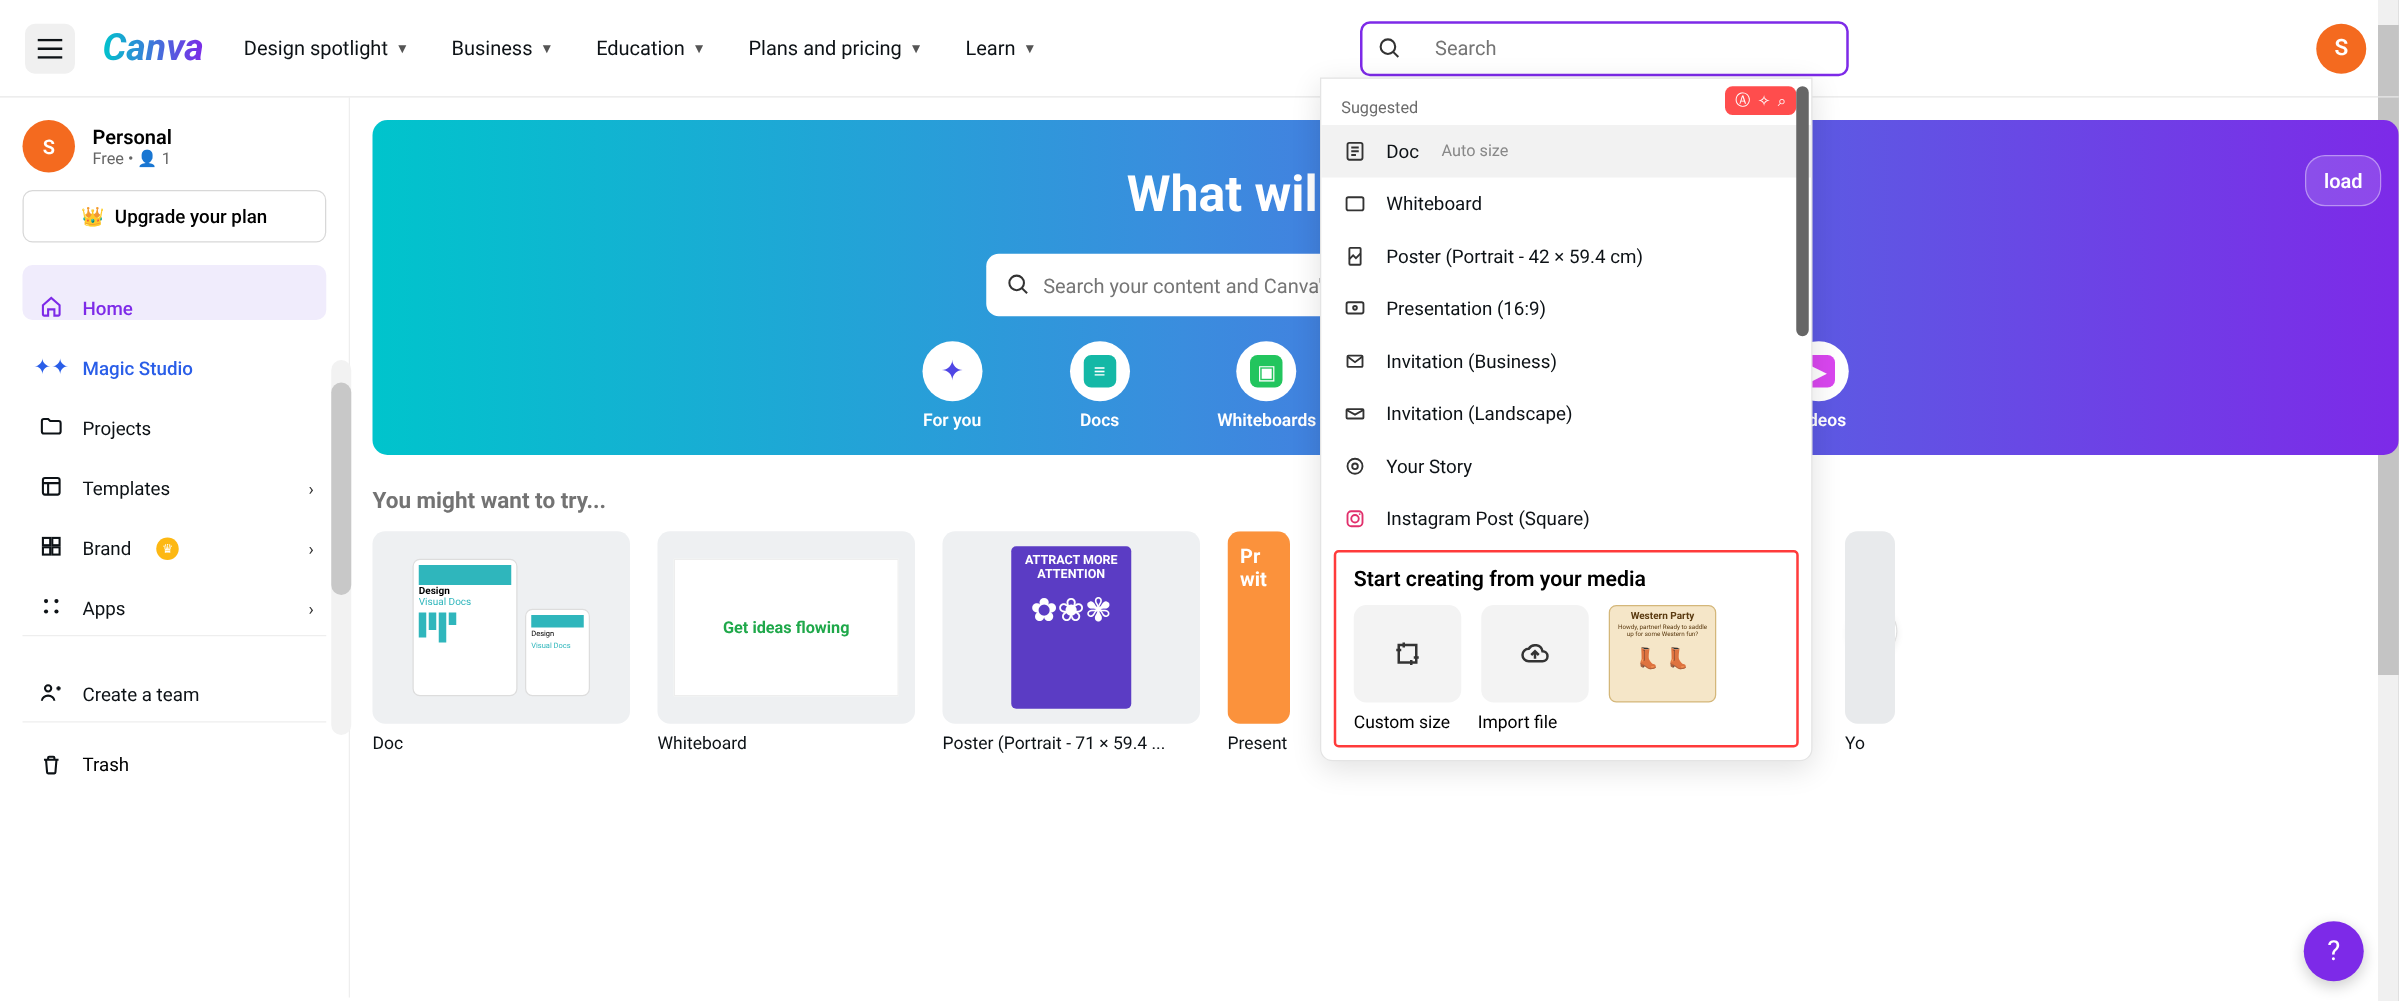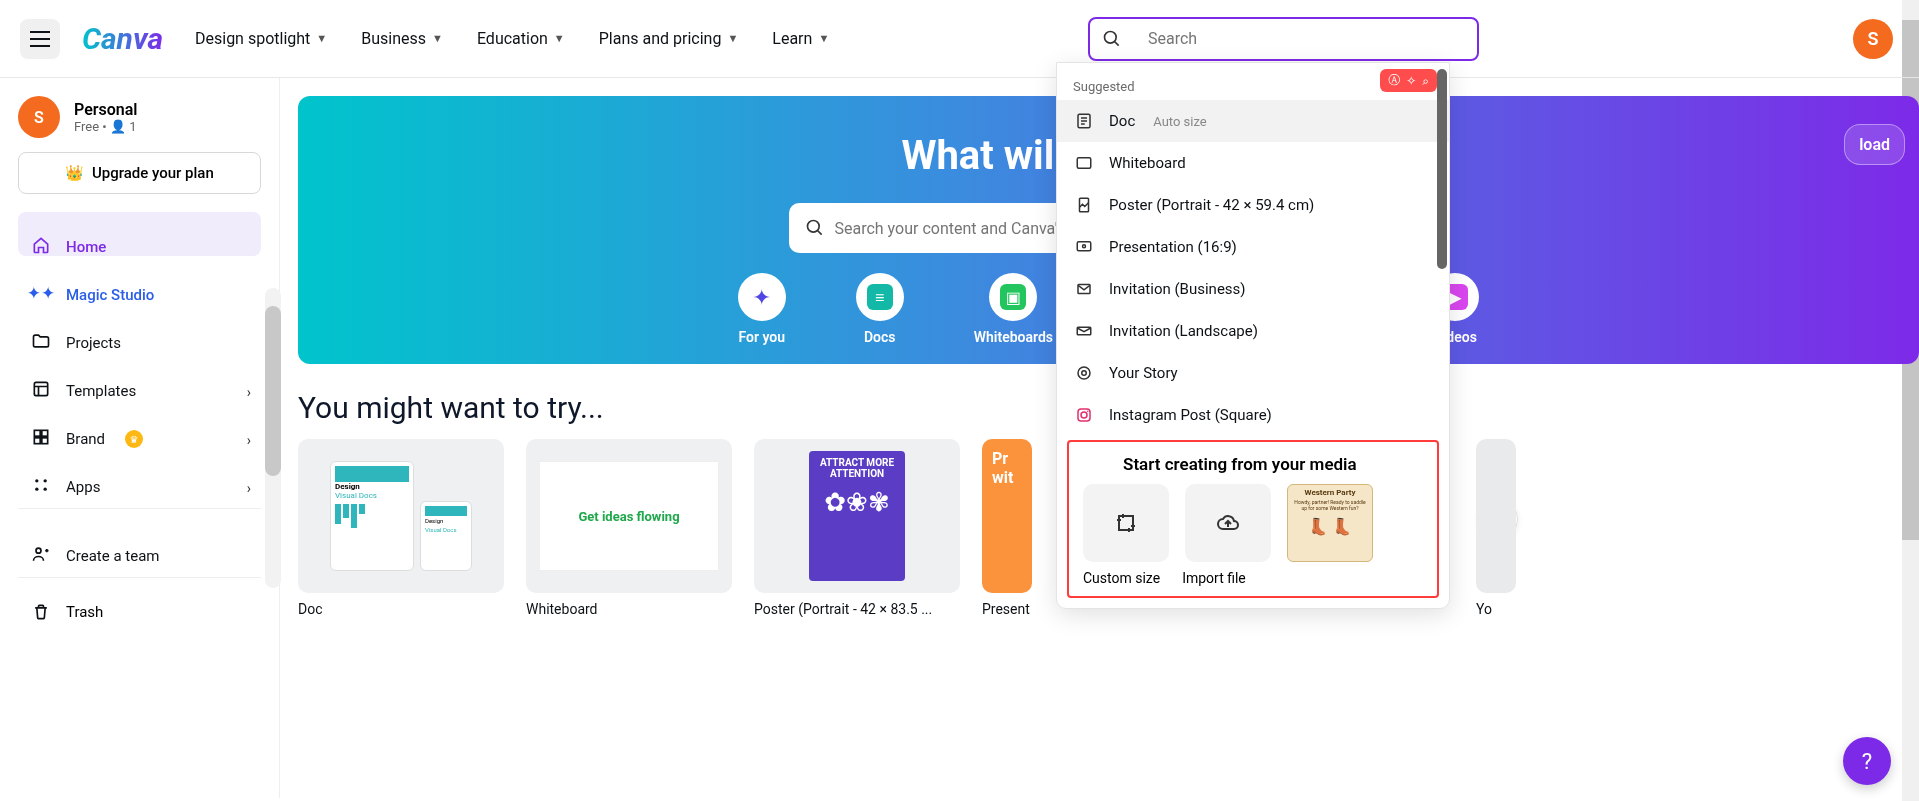--- a/index.html
+++ b/index.html
@@ -34,36 +34,36 @@
   .sb-thumb{width:16px;height:170px;background:#c8c8c8;border-radius:8px;margin-top:18px;}
   .content{flex:1;padding:0 0 0 18px;position:relative;}
   .hero{margin-top:18px;height:268px;border-radius:12px;background:linear-gradient(90deg,#00c4cc 0%,#3a8dde 40%,#7d2ae8 100%);position:relative;color:#fff;overflow:hidden;}
   .hero-title{font-size:40px;font-weight:700;text-align:center;padding-top:36px;}
   .hero-search{width:640px;height:50px;background:#fff;border-radius:10px;margin:24px auto 0;display:flex;align-items:center;padding:0 16px;gap:10px;}
   .hero-search input{border:none;outline:none;font-size:16px;color:#666;flex:1;}
   .hero-cats{display:flex;justify-content:center;gap:70px;margin-top:20px;}
   .cat{display:flex;flex-direction:column;align-items:center;gap:8px;cursor:pointer;}
   .cat-circle{width:48px;height:48px;border-radius:50%;background:#fff;display:flex;align-items:center;justify-content:center;}
   .cat-label{font-size:14px;font-weight:600;color:#fff;}
-  .section-title{font-size:30px;font-weight:400;margin:26px 0 14px 0;color:#0f172a;}
+  .section-title{font-size:18px;font-weight:700;margin:26px 0 14px 0;color:#737373;}
   .cards{display:flex;gap:22px;position:relative;}
   .card{width:206px;}
   .card-thumb{height:154px;border-radius:10px;background:#eef0f2;display:flex;align-items:center;justify-content:center;overflow:hidden;position:relative;}
   .card-title{font-size:14px;margin-top:8px;color:#0d1216;white-space:nowrap;overflow:hidden;text-overflow:ellipsis;}
   .nav-arrow{position:absolute;right:-2px;top:60px;width:40px;height:40px;border-radius:50%;background:#fff;border:1px solid #e0e0e0;display:flex;align-items:center;justify-content:center;cursor:pointer;box-shadow:0 2px 6px rgba(0,0,0,.08);}
   .dropdown{position:absolute;left:1056px;top:62px;width:394px;background:#fff;border:1px solid #e4e4e4;border-radius:0 0 10px 10px;box-shadow:0 6px 24px rgba(0,0,0,.12);padding:8px 0 0 0;z-index:50;max-height:574px;}
   .dd-pill{position:absolute;right:12px;top:6px;background:#ff4d4d;border-radius:6px;padding:3px 8px;display:flex;gap:6px;align-items:center;color:#fff;font-size:12px;}
   .dd-head{font-size:13px;color:#6b6b6b;padding:8px 16px 6px;}
   .dd-item{display:flex;align-items:center;gap:14px;height:42px;padding:0 16px;cursor:pointer;font-size:15px;color:#0d1216;}
   .dd-item.hover{background:#f2f2f2;}
   .dd-item .sub{color:#888;font-size:13px;margin-left:4px;}
   .dd-icon{width:22px;height:22px;display:flex;align-items:center;justify-content:center;color:#333;}
   .dd-scroll{position:absolute;right:2px;top:6px;width:10px;height:200px;background:#666;border-radius:5px;}
   .media-box{margin:4px 10px 10px;border:2px solid #ff3b3b;border-radius:4px;padding:12px 14px 10px;}
-  .media-title{font-size:17px;font-weight:600;margin-bottom:10px;margin-left:40px;}
+  .media-title{font-size:17px;font-weight:600;margin-bottom:10px;}
   .media-row{display:flex;gap:16px;}
   .media-tile{width:86px;height:78px;border-radius:10px;background:#f3f3f3;display:flex;align-items:center;justify-content:center;font-size:22px;}
   .media-labels{display:flex;gap:22px;margin-top:8px;font-size:14px;}
   .help-fab{position:fixed;right:28px;bottom:16px;width:48px;height:48px;border-radius:50%;background:#7d2ae8;color:#fff;display:flex;align-items:center;justify-content:center;font-size:22px;cursor:pointer;box-shadow:0 4px 12px rgba(0,0,0,.2);}
   .page-scroll{position:fixed;right:0;top:0;width:17px;height:100%;background:#f0f0f0;}
   .page-scroll-thumb{width:17px;height:520px;background:#c4c4c4;margin-top:20px;}
   .arrow-annotation{position:absolute;left:790px;top:300px;pointer-events:none;z-index:40;}
   .poster-mini{width:96px;height:130px;background:#5b3cc4;color:#fff;font-size:10px;text-align:center;padding:6px;border-radius:4px;}
   .doc-mini{width:84px;height:110px;background:#fff;border:1px solid #ddd;border-radius:6px;font-size:8px;padding:4px;}
   .wb-mini{width:180px;height:110px;background:#fff;border:1px solid #eee;display:flex;align-items:center;justify-content:center;color:#1fa84a;font-weight:700;font-size:13px;text-align:center;}
@@ -414,21 +414,21 @@
         </div>
         <div class="card-title">Whiteboard</div>
       </div>
       <div class="card">
         <div class="card-thumb">
           <div class="poster-mini">
               <div style="font-weight:700">ATTRACT MORE ATTENTION</div>
               <div style="font-size:26px;margin-top:8px">✿❀✾</div>
             </div>
         </div>
-        <div class="card-title">Poster (Portrait - 42 × 83.5 ...</div>
+        <div class="card-title">Poster (Portrait - 71 × 59.4 ...</div>
       </div>
       <div class="card" style="width:50px;overflow:hidden">
         <div class="card-thumb" style="background:#fb923c;color:#fff;font-weight:700;align-items:flex-start;padding:10px">
             <span>Pr wit</span>
           </div>
         <div class="card-title">Present</div>
       </div>
 
       <div class="nav-arrow" style="left:1180px;right:auto">
         <span>›</span>

